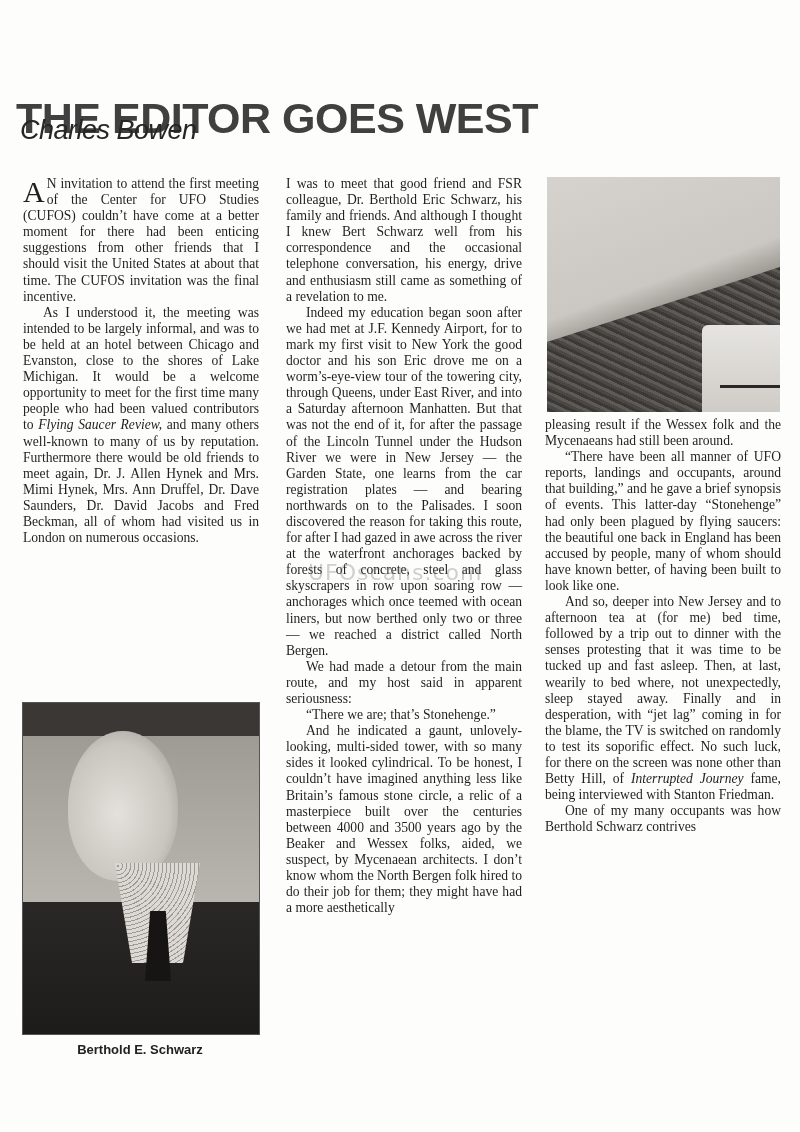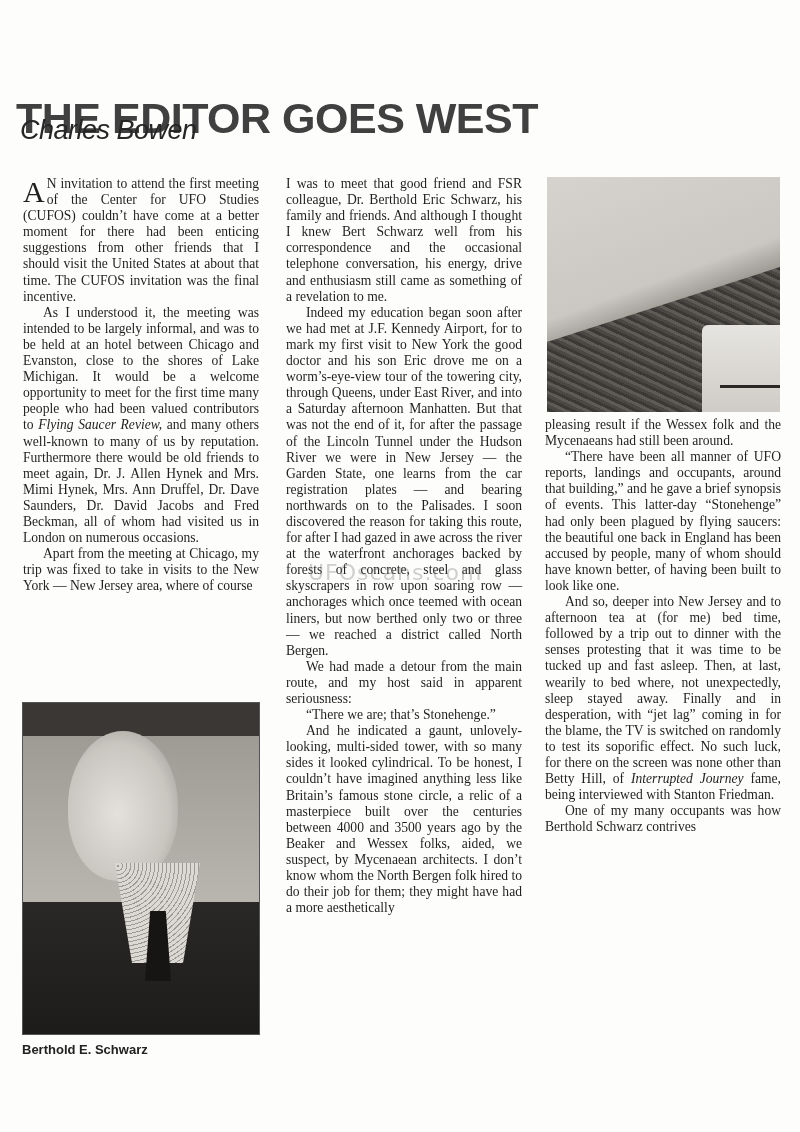--- a/index.html
+++ b/index.html
@@ -50,21 +50,21 @@
   .portrait-collar {
     position: absolute; left: 92px; top: 160px; width: 85px; height: 100px;
     background: repeating-radial-gradient(circle at 3px 3px, #9d9993 0 1px, #dcd9d4 1px 4px);
     clip-path: polygon(0 0, 100% 0, 80% 100%, 20% 100%);
   }
   .portrait-tie {
     position: absolute; left: 122px; top: 208px; width: 26px; height: 70px;
     background: #161514; clip-path: polygon(20% 0, 80% 0, 100% 100%, 0 100%);
   }
   .caption {
-    position: absolute; left: 22px; top: 1042px; width: 236px; 
+    position: absolute; left: 22px; top: 1042px; width: 236px; text-align: center;
     font-family: "Liberation Sans", "DejaVu Sans", sans-serif; font-weight: bold;
     font-size: 13px; color: #222;
   }
   .photo-aerial {
     position: absolute; left: 547px; top: 177px; width: 233px; height: 235px;
     background:
       linear-gradient(160deg, #d6d3ce 0%, #cbc8c3 45%, #9c9892 55%, #5b5854 70%, #3f3c39 100%);
     overflow: hidden;
   }
   .aerial-land {
@@ -87,21 +87,20 @@
 </style>
 </head>
 <body>
 
 <h1 class="title">THE EDITOR GOES WEST</h1>
 <div class="byline">Charles Bowen</div>
 
 <div class="col col1">
   <p class="noindent"><span class="dropcap">A</span><span>N invitation to attend the first meeting of the Center for UFO Studies (CUFOS) couldn’t have come at a better moment for there had been enticing suggestions from other friends that I should visit the United States at about that time. The CUFOS invitation was the final incentive.</span></p>
   <p><span>As I understood it, the meeting was intended to be largely informal, and was to be held at an hotel between Chicago and Evanston, close to the shores of Lake Michigan. It would be a welcome opportunity to meet for the first time many people who had been valued contributors to </span><i>Flying Saucer Review,</i><span> and many others well-known to many of us by reputation. Furthermore there would be old friends to meet again, Dr. J. Allen Hynek and Mrs. Mimi Hynek, Mrs. Ann Druffel, Dr. Dave Saunders, Dr. David Jacobs and Fred Beckman, all of whom had visited us in London on numerous occasions.</span></p>
-  <p>Apart from the meeting at Chicago, my trip was fixed to take in visits to the New York — New Jersey area, where of course</p>
 </div>
 
 <div class="photo-portrait" title="Photograph of Berthold E. Schwarz">
   <div class="portrait-face"></div>
   <div class="portrait-collar"></div>
   <div class="portrait-tie"></div>
 </div>
 <div class="caption">Berthold E. Schwarz</div>
 
 <div class="col col2">

